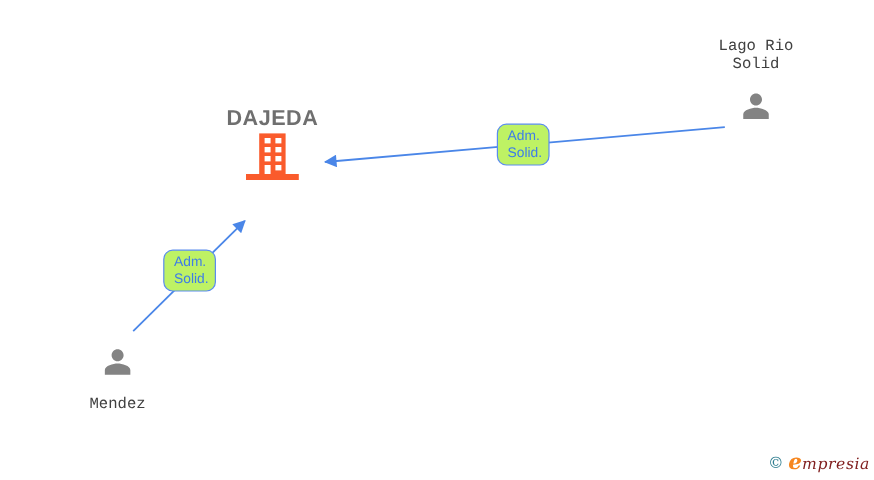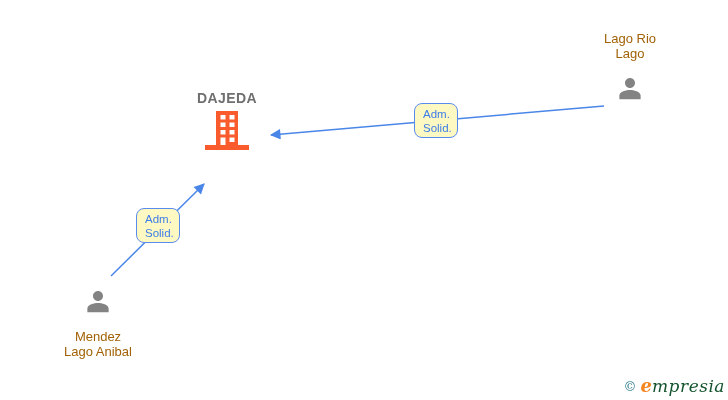--- a/index.html
+++ b/index.html
@@ -16,41 +16,42 @@
     left: 0; top: 0;
     width: 728px; height: 400px;
     z-index: 1;
   }
   .node {
     position: absolute;
     z-index: 2;
     text-align: center;
   }
   .company-label {
-    font-size: 14px;
+    font-size: 18px;
     font-weight: bold;
     line-height: 16px;
     letter-spacing: 0.4px;
     color: #6F6F6F;
   }
   .company-label .pre { white-space: pre; }
   .building-svg { display: block; margin: 5px auto 0 auto; }
   .person-label {
     font-size: 13px;
     line-height: 14.5px;
-    color: #a16207;
+    color: #404040;
+    font-family: Liberation Mono, monospace;
   }
   .person-svg { display: block; margin: 0 auto; }
   .person-top .person-svg { margin-top: 12px; }
   .person-bottom .person-label { margin-top: 14px; }
   .edge-label {
     position: absolute;
     z-index: 3;
     box-sizing: border-box;
-    background: #fef9c3;
+    background: #bef264;
     border: 1.5px solid #5A8CEE;
     border-radius: 8px;
     color: #3E7DE8;
     font-size: 11.5px;
     line-height: 14px;
     padding: 3px 0 0 8px;
     text-align: left;
   }
   .watermark {
     position: absolute;
@@ -66,23 +67,23 @@
     margin-right: 4px;
     vertical-align: 1px;
   }
   .wm-e {
     color: #F6861F;
     font-style: italic;
     font-weight: bold;
     font-size: 18px;
   }
   .wm-rest {
-    color: #14532d;
+    color: #7f1d1d;
     font-style: italic;
-    font-size: 17px;
+    font-size: 13px;
     letter-spacing: 0.5px;
   }
 </style>
 </head>
 <body>
 
 <div class="canvas">
 
   <svg class="edges-layer" width="728" height="400" viewBox="0 0 728 400">
     <defs>
@@ -108,34 +109,33 @@
       <rect x="16.5" y="19" width="5" height="4.5" fill="#ffffff"></rect>
       <rect x="25.5" y="19" width="5" height="4.5" fill="#ffffff"></rect>
       <rect x="16.5" y="26.5" width="5" height="7.5" fill="#ffffff"></rect>
       <rect x="25.5" y="26.5" width="5" height="4.5" fill="#ffffff"></rect>
     </svg>
   </div>
 
   <div class="node person-top" style="left:579px; top:32px; width:102px;">
     <div class="person-label">
       <div>Lago Rio</div>
-      <div>Lago</div>
+      <div>Solid</div>
     </div>
     <svg class="person-svg" width="30" height="30" viewBox="0 0 24 24">
       <path fill="#838383" d="M12 12c2.21 0 4-1.79 4-4s-1.79-4-4-4-4 1.79-4 4 1.79 4 4 4zm0 1.5c-2.9 0-8.5 1.45-8.5 4.33V21h17v-3.17c0-2.88-5.6-4.33-8.5-4.33z"></path>
     </svg>
   </div>
 
   <div class="node person-bottom" style="left:48px; top:286px; width:100px;">
     <svg class="person-svg" width="30" height="30" viewBox="0 0 24 24">
       <path fill="#838383" d="M12 12c2.21 0 4-1.79 4-4s-1.79-4-4-4-4 1.79-4 4 1.79 4 4 4zm0 1.5c-2.9 0-8.5 1.45-8.5 4.33V21h17v-3.17c0-2.88-5.6-4.33-8.5-4.33z"></path>
     </svg>
     <div class="person-label">
       <div>Mendez</div>
-      <div>Lago Anibal</div>
     </div>
   </div>
 
   <div class="edge-label" style="left:414px; top:103px; width:44px; height:35px;">
     <div>Adm.</div>
     <div>Solid.</div>
   </div>
   <div class="edge-label" style="left:136px; top:208px; width:44px; height:35px;">
     <div>Adm.</div>
     <div>Solid.</div>

